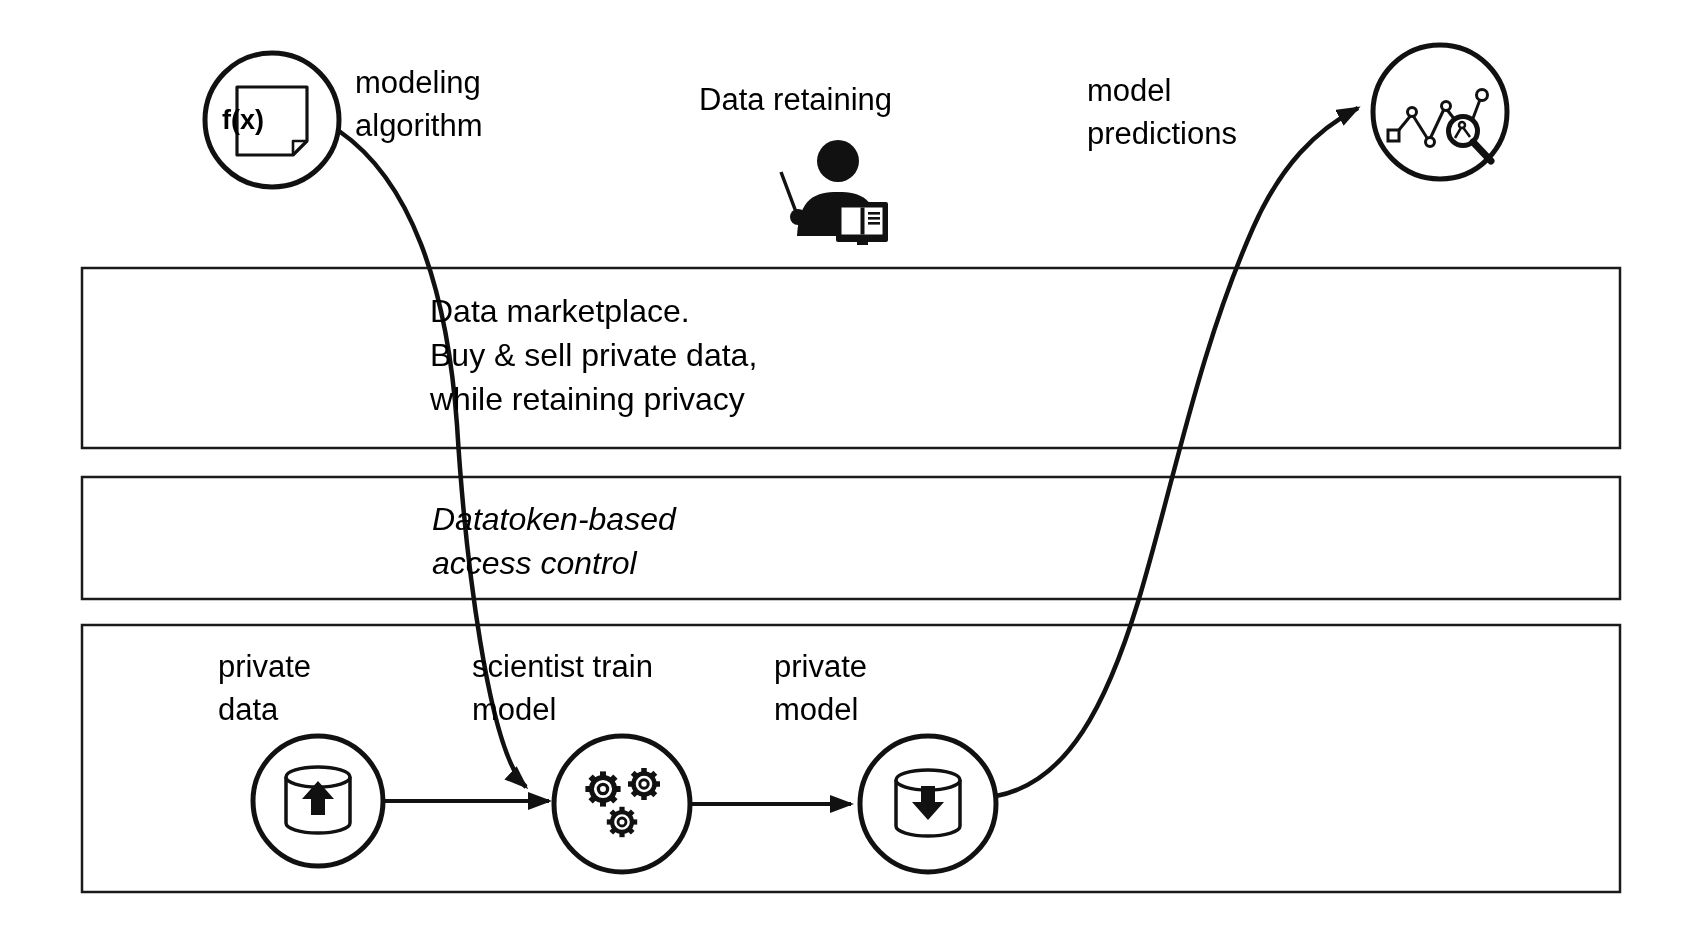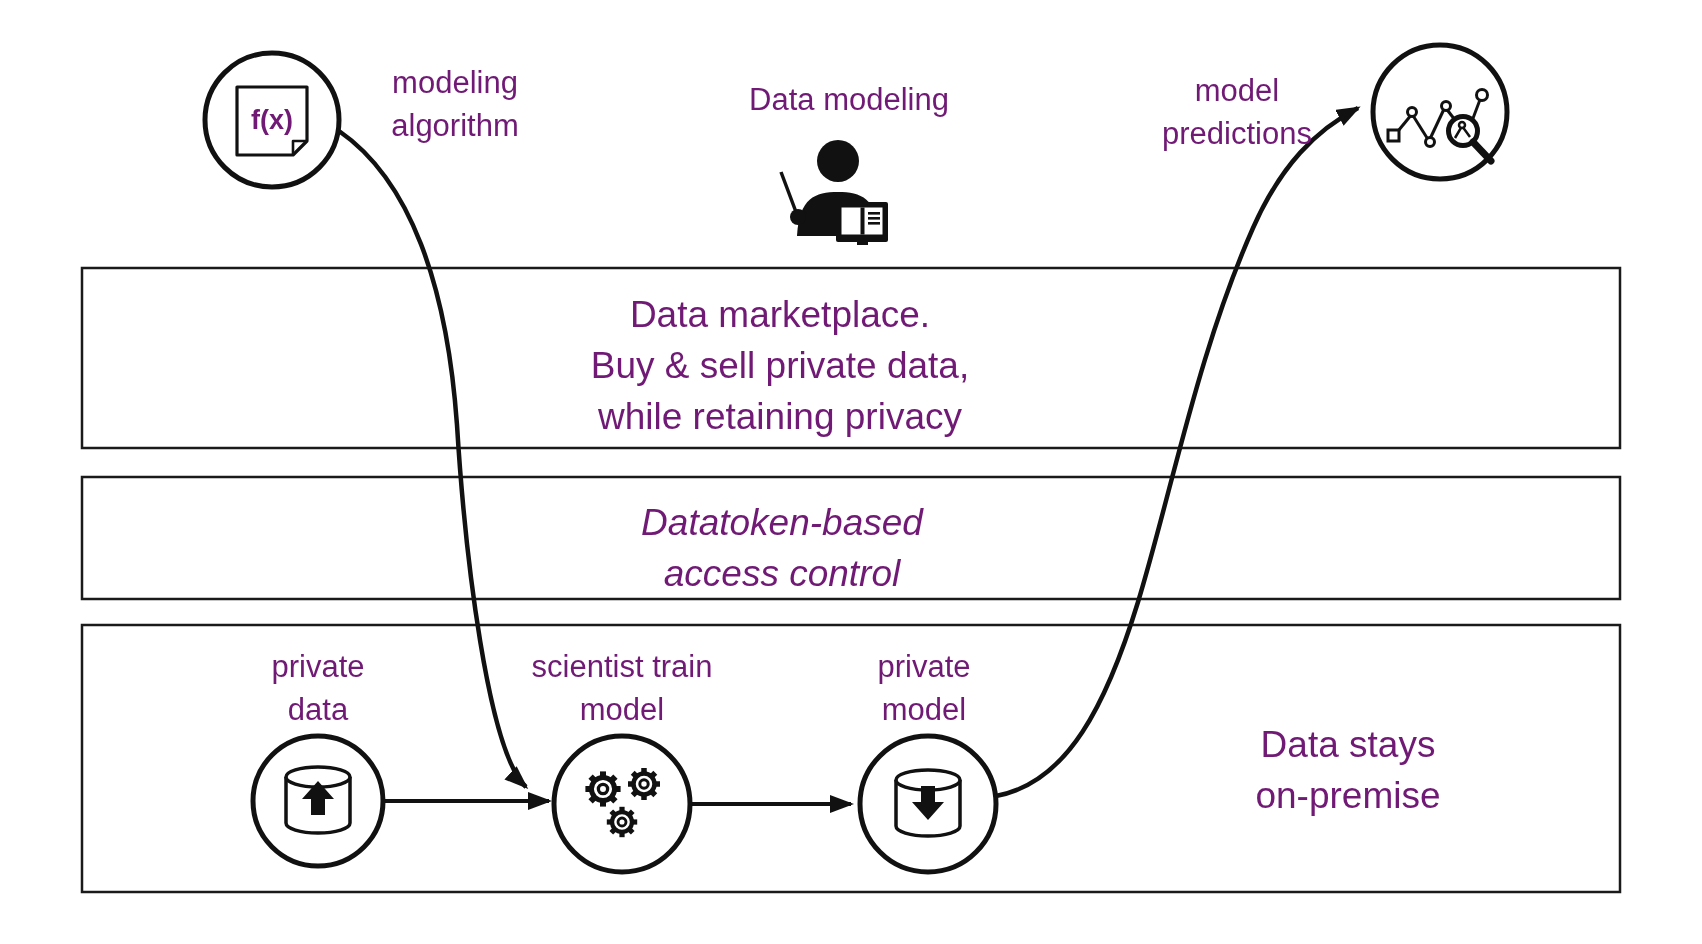--- a/index.html
+++ b/index.html
@@ -2,25 +2,25 @@
 <html><head>
 <meta charset="utf-8">
 <style>
   html,body{margin:0;padding:0;background:#ffffff;}
   .stage{
     position:relative;width:1702px;height:944px;background:#ffffff;
     font-family:"Liberation Sans", sans-serif;color:#111;overflow:hidden;
   }
   .stage svg{position:absolute;left:0;top:0;}
   .lbl{
-    position:absolute;white-space:pre-line;text-align:center;
-    color:#701a75;line-height:1.38;
+    position:absolute;white-space:pre-line;text-align:left;
+    color:#000000;line-height:1.38;
   }
   .lbl.small{font-size:31px;}
-  .lbl.big{font-size:37px;line-height:1.38;}
+  .lbl.big{font-size:32px;line-height:1.38;}
   .lbl.fx{font-size:27px;font-weight:bold;line-height:1;}
 </style>
 </head>
 <body>
 
 <div class="stage">
 
   <svg width="1702" height="944" viewBox="0 0 1702 944">
     <defs>
       <marker id="ah" markerUnits="userSpaceOnUse" markerWidth="26" markerHeight="20" refX="21" refY="9" orient="auto">
@@ -139,36 +139,34 @@
       <use href="#db"></use>
       <path d="M-7,-16 V0 H-16 L0,18 L16,0 H7 V-16 Z" fill="#111"></path>
     </g>
   </svg>
 
   <div class="lbl small" style="left:355px;top:62px;width:200px;">modeling
 algorithm</div>
 
   <div class="lbl fx" style="left:222px;top:107px;width:100px;">f(x)</div>
 
-  <div class="lbl small" style="left:699px;top:79px;width:300px;">Data modeling</div>
+  <div class="lbl small" style="left:699px;top:79px;width:300px;">Data retaining</div>
 
   <div class="lbl small" style="left:1087px;top:70px;width:300px;">model
 predictions</div>
 
   <div class="lbl big" style="left:430px;top:289px;width:700px;">Data marketplace.
 Buy &amp; sell private data,
 while retaining privacy</div>
 
   <div class="lbl big" style="left:432px;top:497px;width:700px;font-style:italic;">Datatoken-based
 access control</div>
 
   <div class="lbl small" style="left:218px;top:646px;width:200px;">private
 data</div>
 
   <div class="lbl small" style="left:472px;top:646px;width:300px;">scientist train
 model</div>
 
   <div class="lbl small" style="left:774px;top:646px;width:300px;">private
 model</div>
 
-  <div class="lbl big" style="left:1148px;top:719px;width:400px;">Data stays
-on-premise</div>
 </div>
 
 </body></html>

